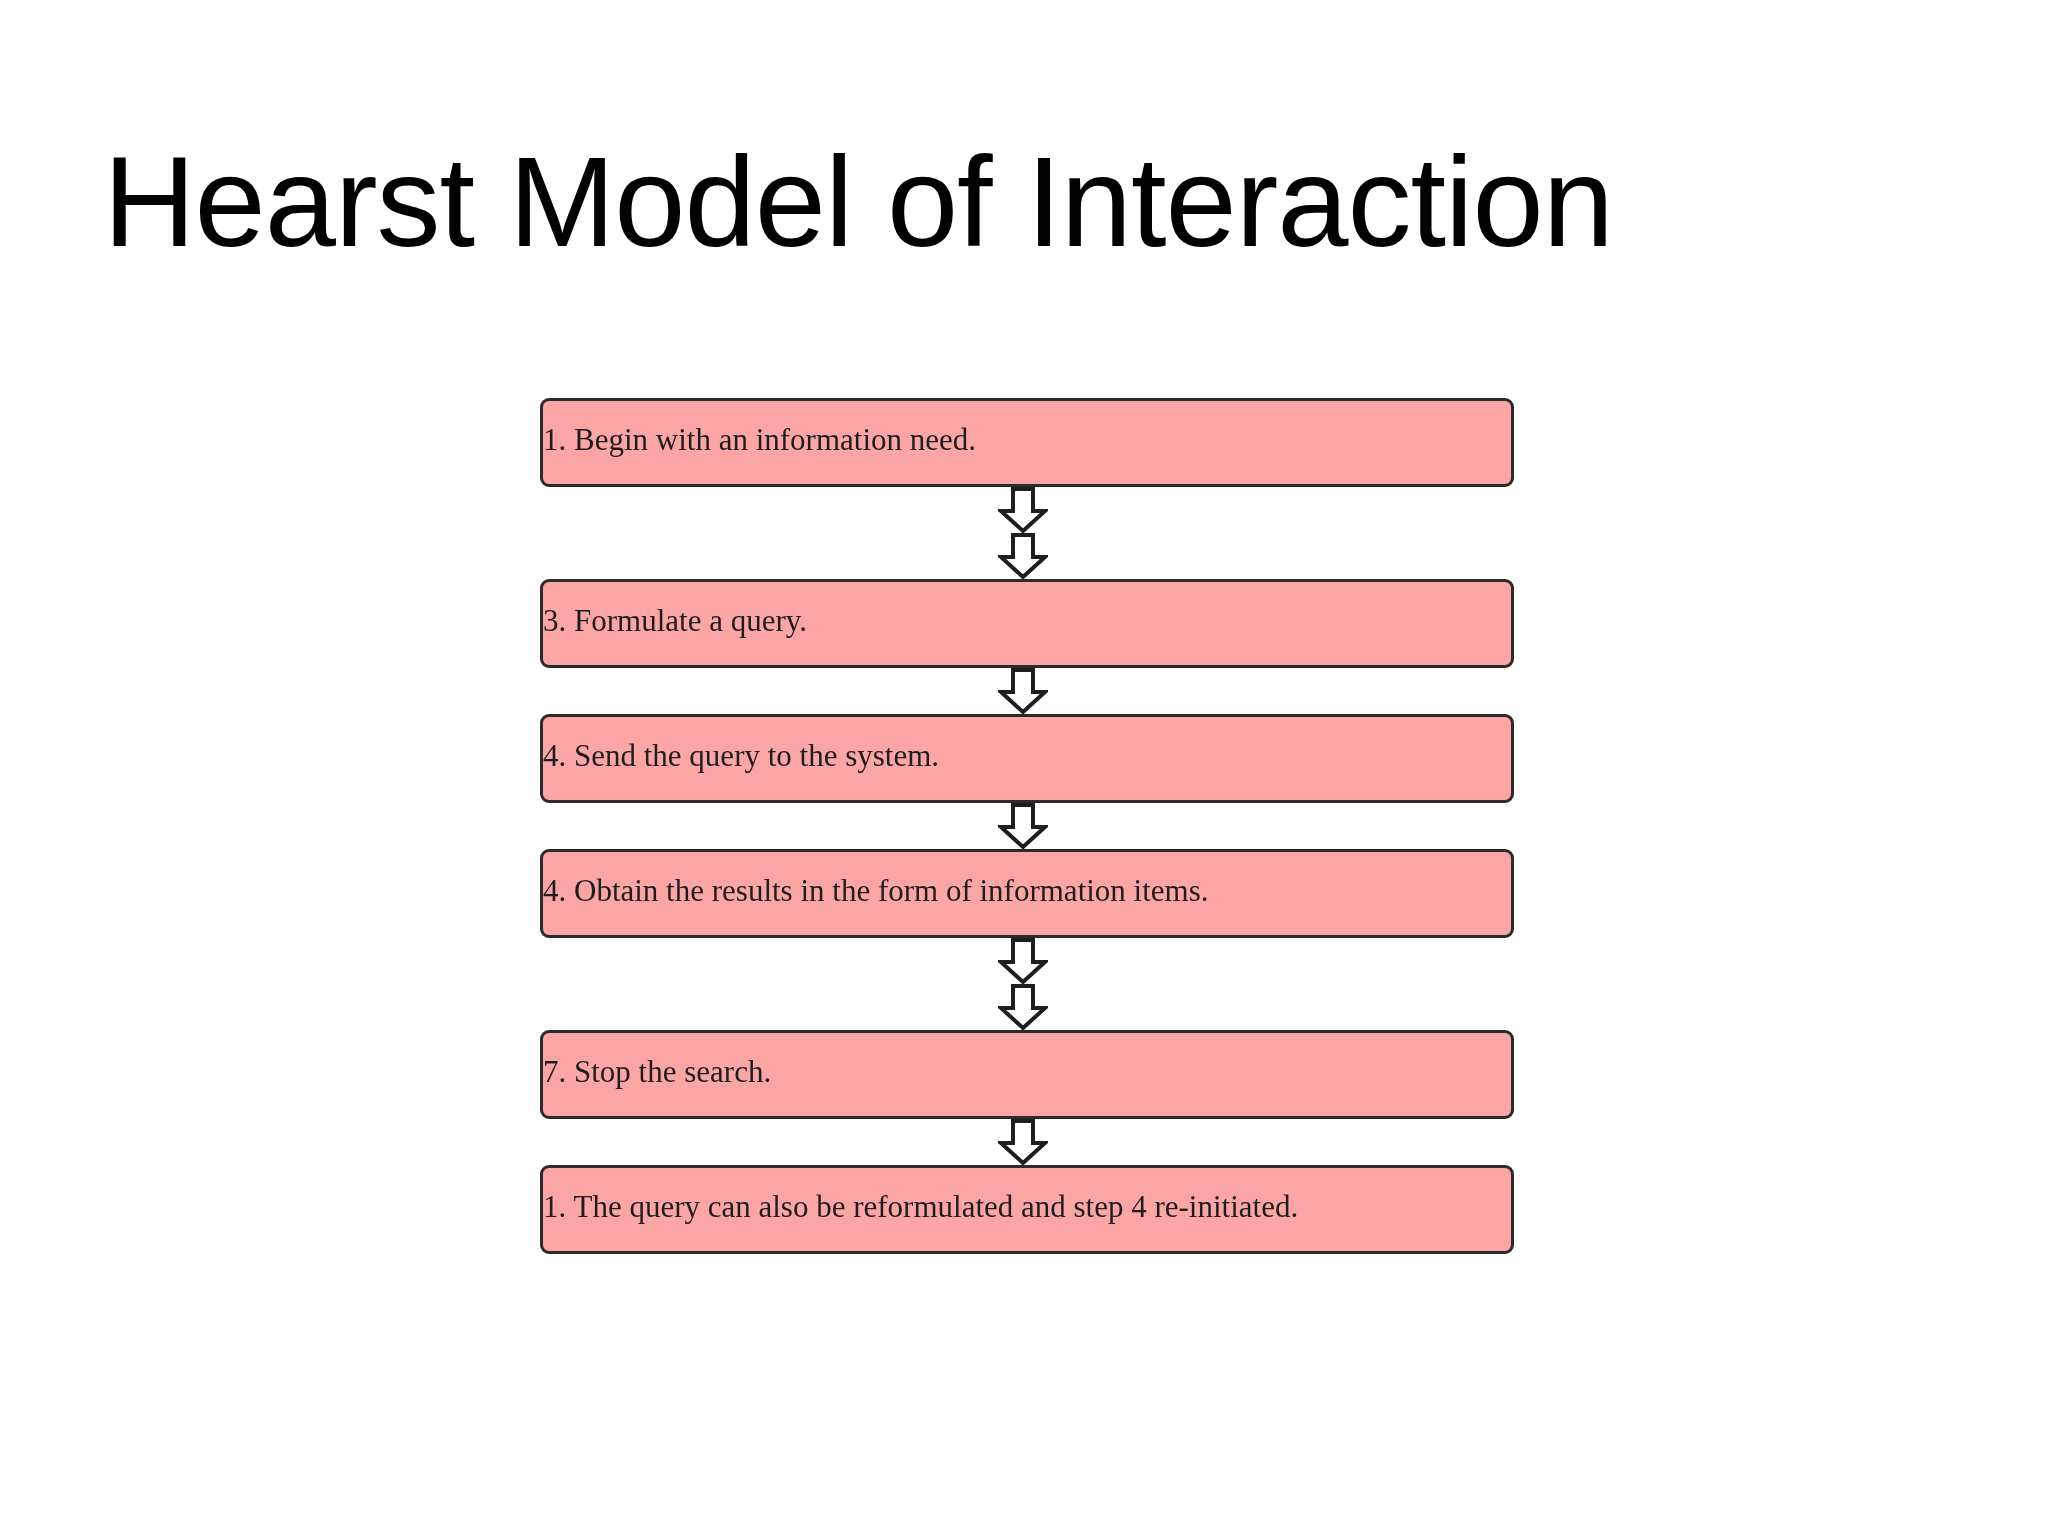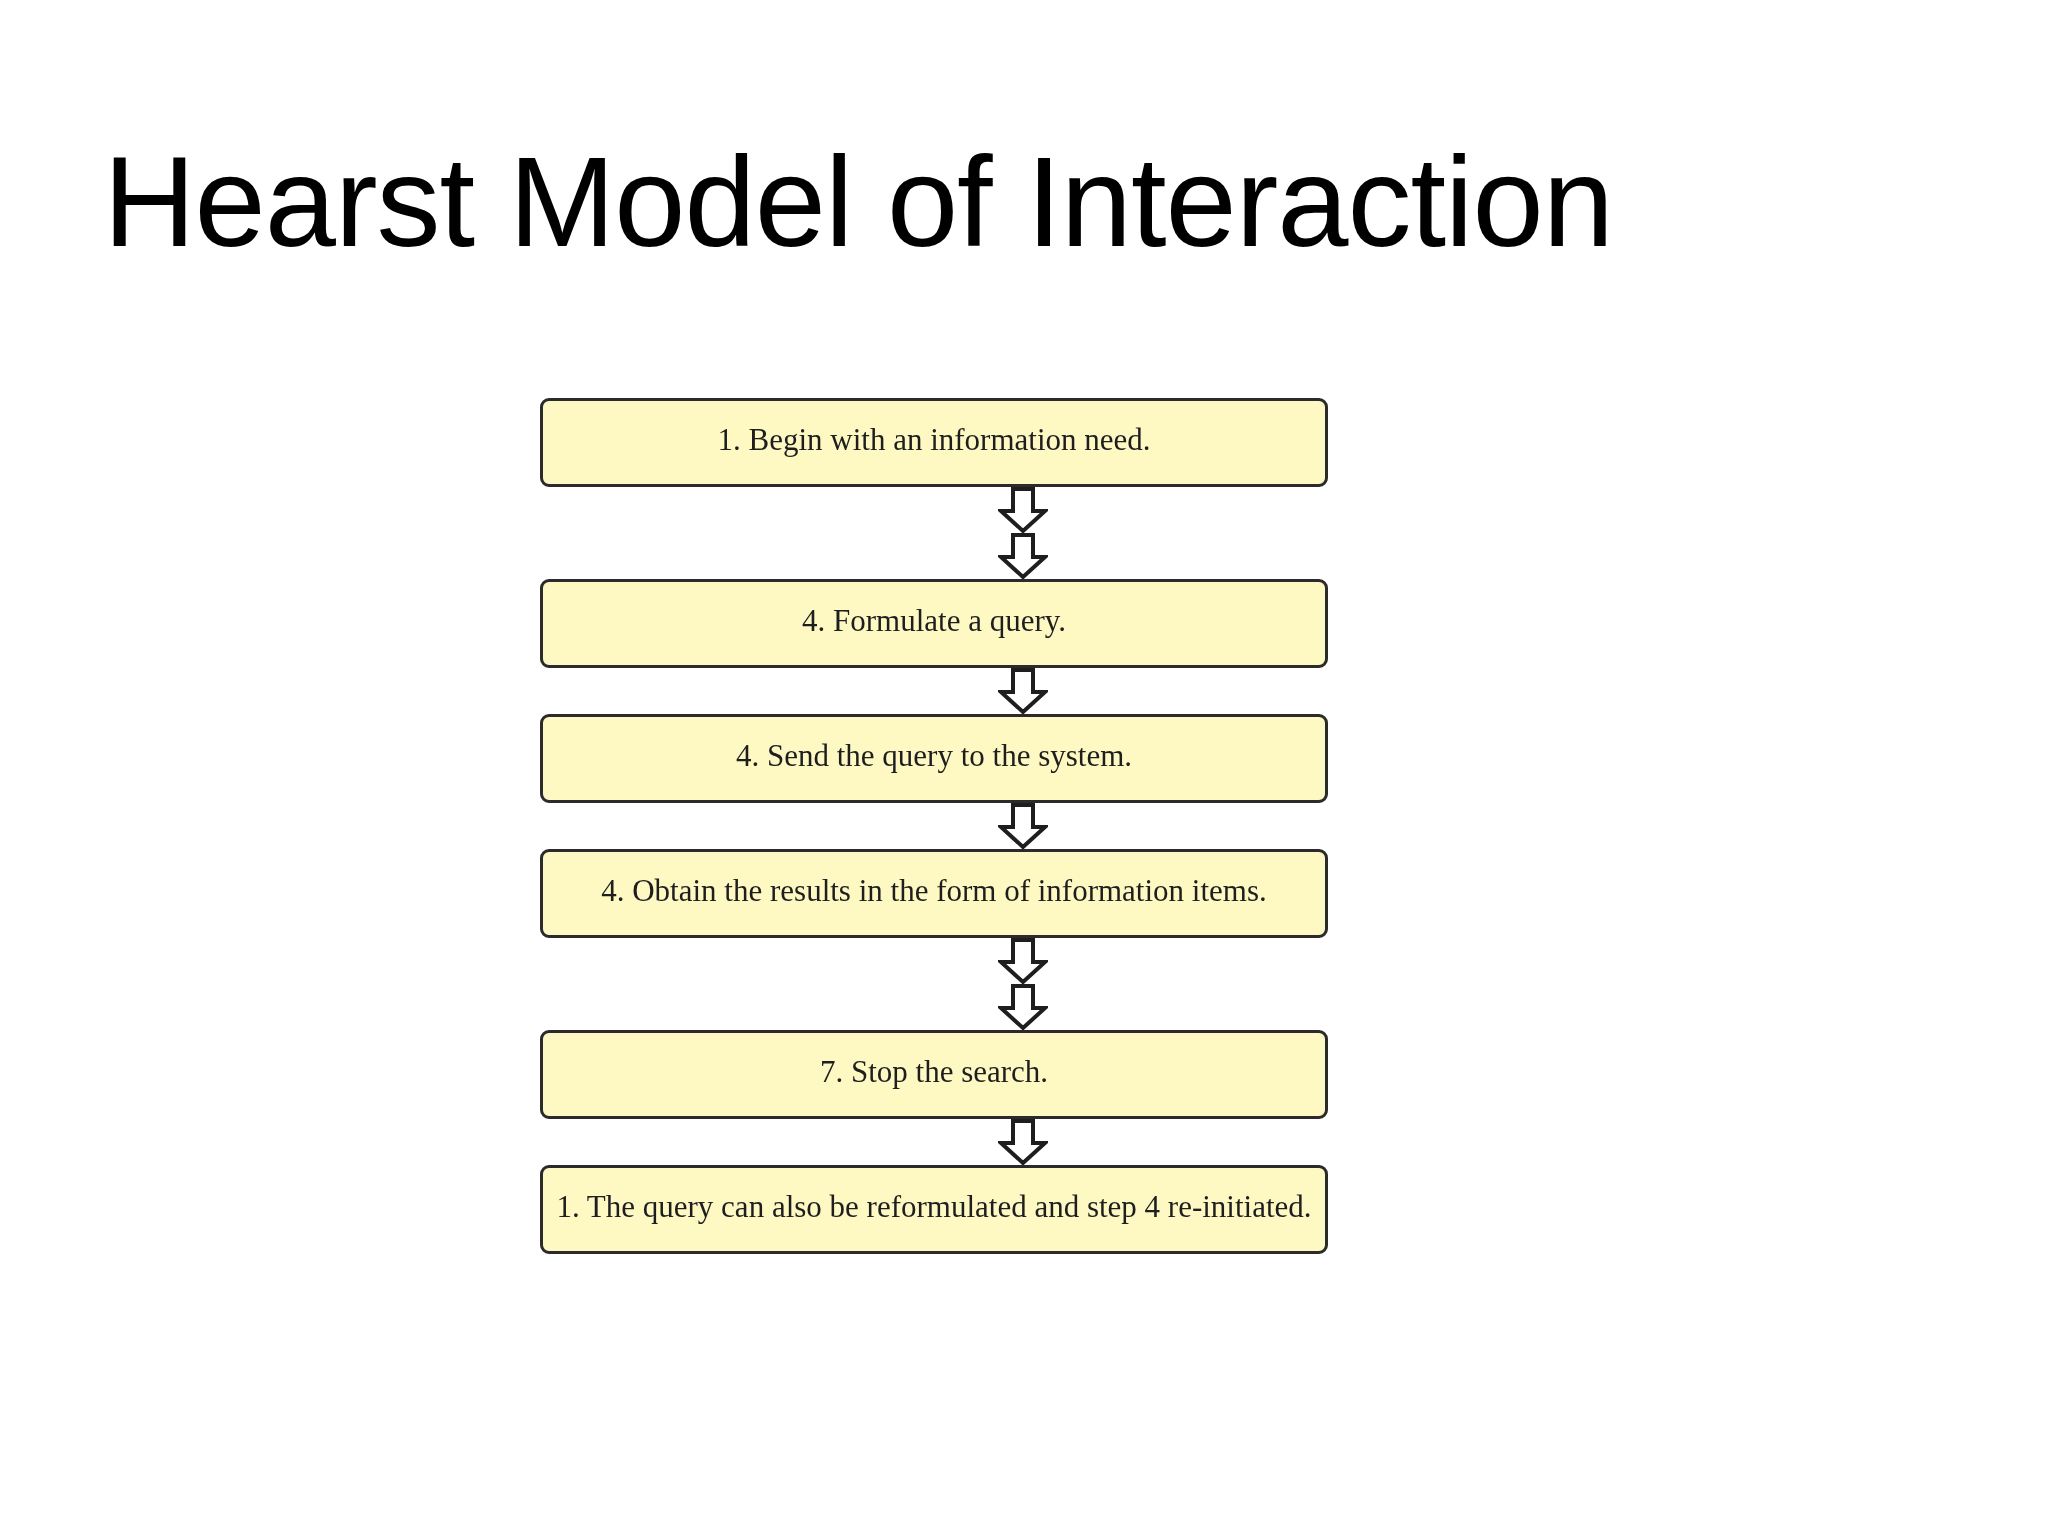--- a/index.html
+++ b/index.html
@@ -44,28 +44,27 @@
     top: 398px;
     width: 974px;
   }
 
   .flow-step {
     position: relative;
   }
 
   .flow-box {
     box-sizing: border-box;
-    width: 788px;
+    width: 974px;
     height: 89px;
     border: 3px solid #2b2b2b;
     border-radius: 9px;
-    background: #fef9c3;
+    background: #fca5a5;
     display: flex;
     align-items: center;
-    justify-content: center;
     padding-bottom: 6px;
   }
 
   .flow-box-label {
     font-family: "Liberation Serif", "DejaVu Serif", serif;
     font-size: 31px;
     line-height: 1.15;
     color: #1e1e1e;
     text-align: center;
     white-space: nowrap;
@@ -111,21 +110,21 @@
     </div>
 
     <div class="flow-arrow">
       <svg width="50" height="46" viewBox="0 0 50 46" aria-hidden="true">
         <path d="M15,2 L35,2 L35,24 L47,24 L25,44 L3,24 L15,24 Z"></path>
       </svg>
     </div>
 
     <div class="flow-step">
       <div class="flow-box">
-        <span class="flow-box-label">4. Formulate a query.</span>
+        <span class="flow-box-label">3. Formulate a query.</span>
       </div>
     </div>
     <div class="flow-arrow">
       <svg width="50" height="46" viewBox="0 0 50 46" aria-hidden="true">
         <path d="M15,2 L35,2 L35,24 L47,24 L25,44 L3,24 L15,24 Z"></path>
       </svg>
     </div>
 
     <div class="flow-step">
       <div class="flow-box">

